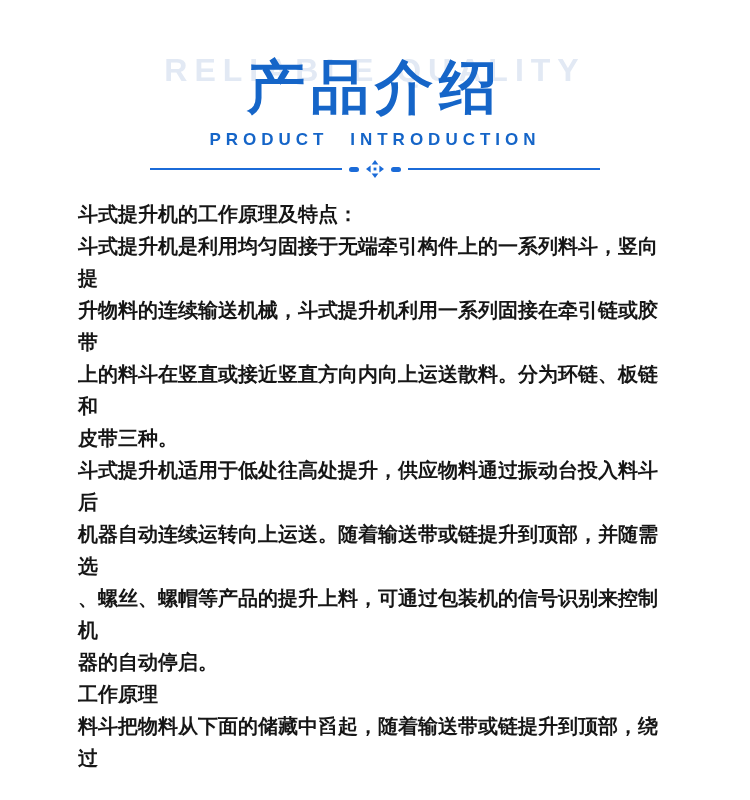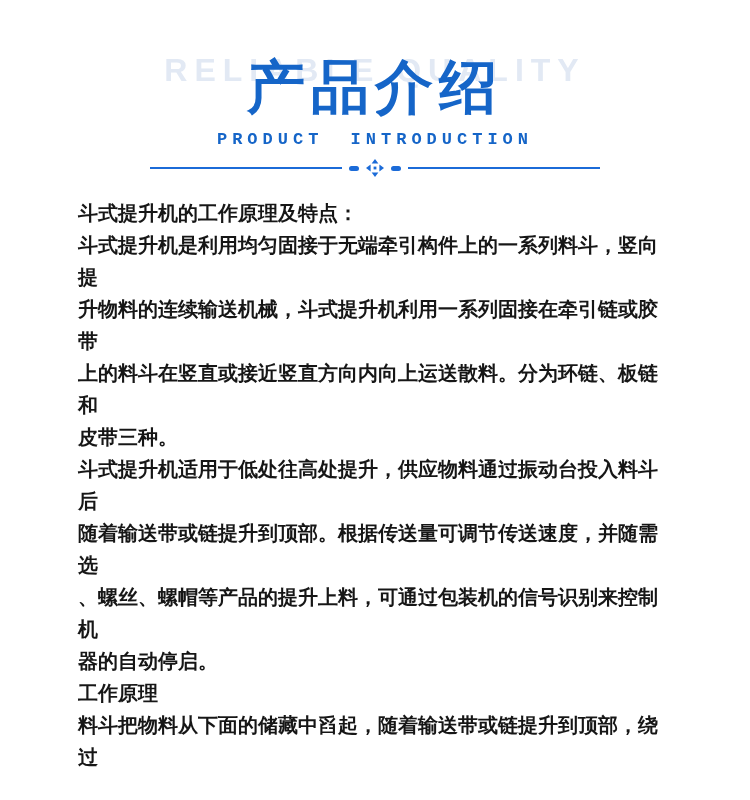--- a/index.html
+++ b/index.html
@@ -42,21 +42,21 @@
     font-family:"Liberation Sans","DejaVu Sans",sans-serif;
     font-weight:700;
     font-size:58px;
     line-height:64px;
     letter-spacing:6px;
     color:var(--accent);
   }
   .subtitle{
     position:relative;z-index:1;
     margin-top:4px;
-    font-family:Liberation Mono, monospace;
+    font-family:Liberation Sans, sans-serif;
     font-weight:700;
     font-size:17px;
     letter-spacing:5px;
     word-spacing:12px;
     color:var(--accent);
   }
   .divider{
     position:relative;z-index:1;
     margin:10px auto 0 auto;
     width:450px;
@@ -124,21 +124,21 @@
     </div>
   </div>
 
   <div class="body-text">
     <div class="line">斗式提升机的工作原理及特点：</div>
     <div class="line">斗式提升机是利用均匀固接于无端牵引构件上的一系列料斗，竖向提</div>
     <div class="line">升物料的连续输送机械，斗式提升机利用一系列固接在牵引链或胶带</div>
     <div class="line">上的料斗在竖直或接近竖直方向内向上运送散料。分为环链、板链和</div>
     <div class="line">皮带三种。</div>
     <div class="line">斗式提升机适用于低处往高处提升，供应物料通过振动台投入料斗后</div>
-    <div class="line">随着输送带或链提升到顶部。根据传送量可调节传送速度，并随需选</div>
+    <div class="line">机器自动连续运转向上运送。随着输送带或链提升到顶部，并随需选</div>
     <div class="line">、螺丝、螺帽等产品的提升上料，可通过包装机的信号识别来控制机</div>
     <div class="line">器的自动停启。</div>
     <div class="line">工作原理</div>
     <div class="line">料斗把物料从下面的储藏中舀起，随着输送带或链提升到顶部，绕过</div>
 
   </div>
 
 </div>
 
 </body></html>

